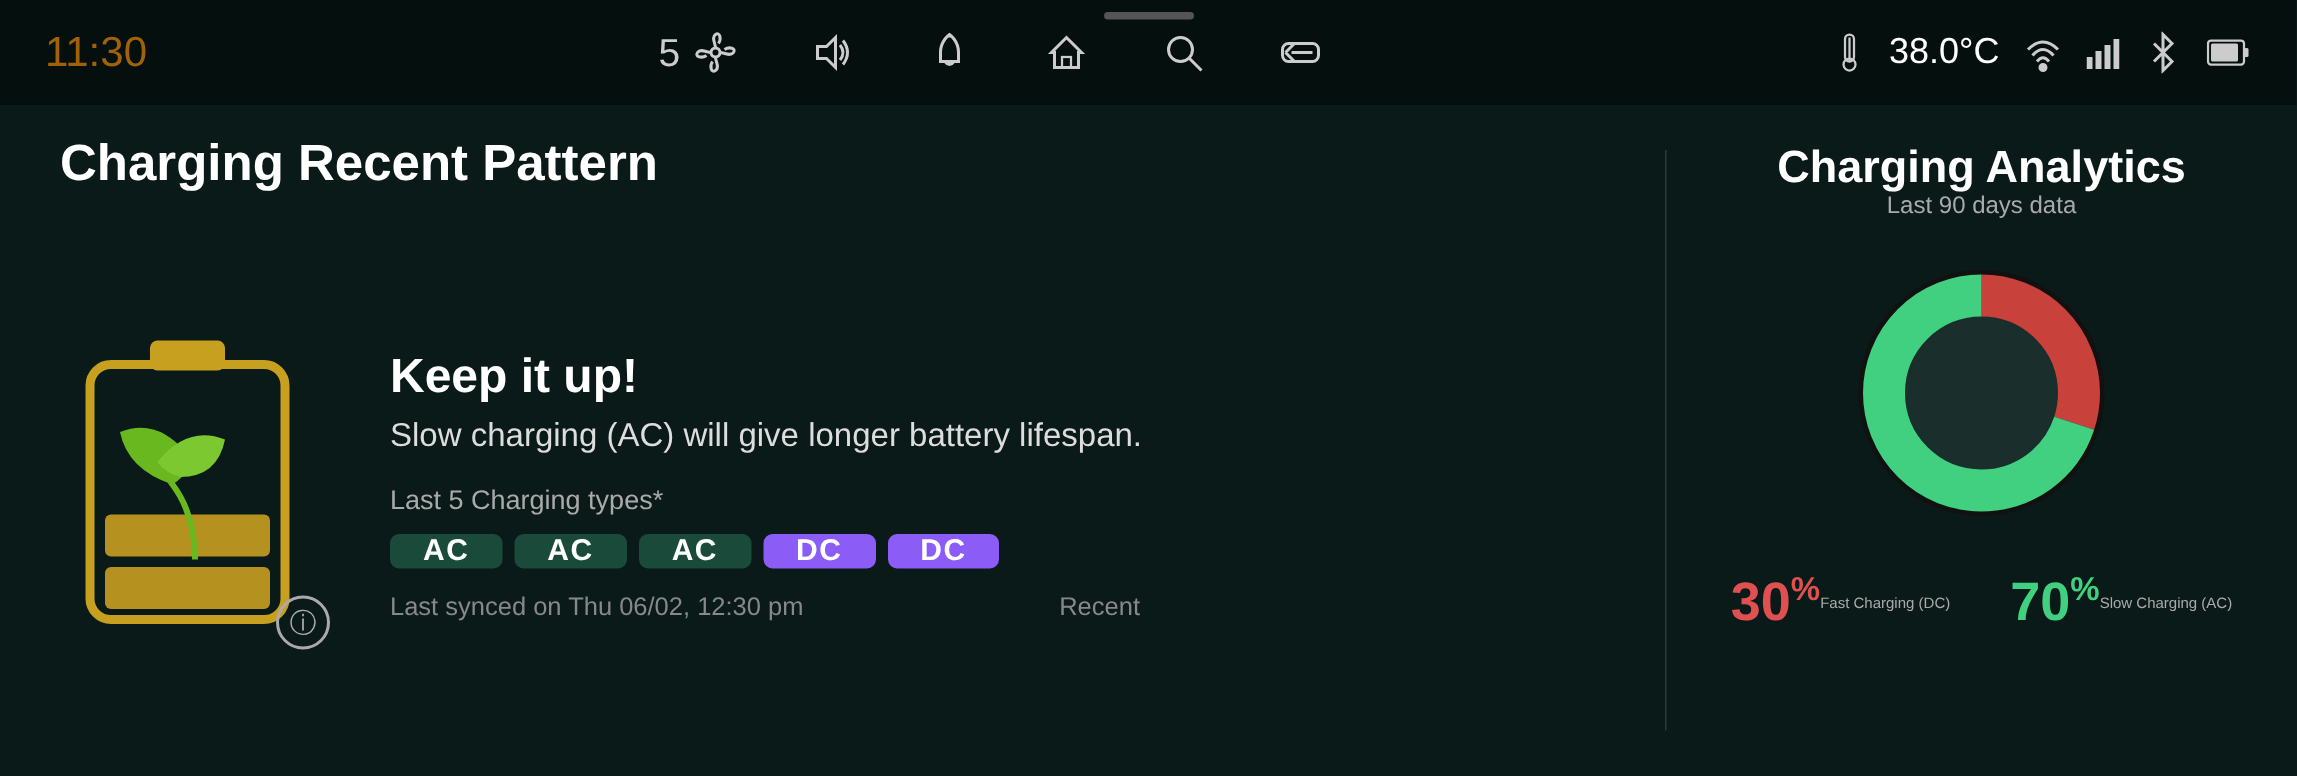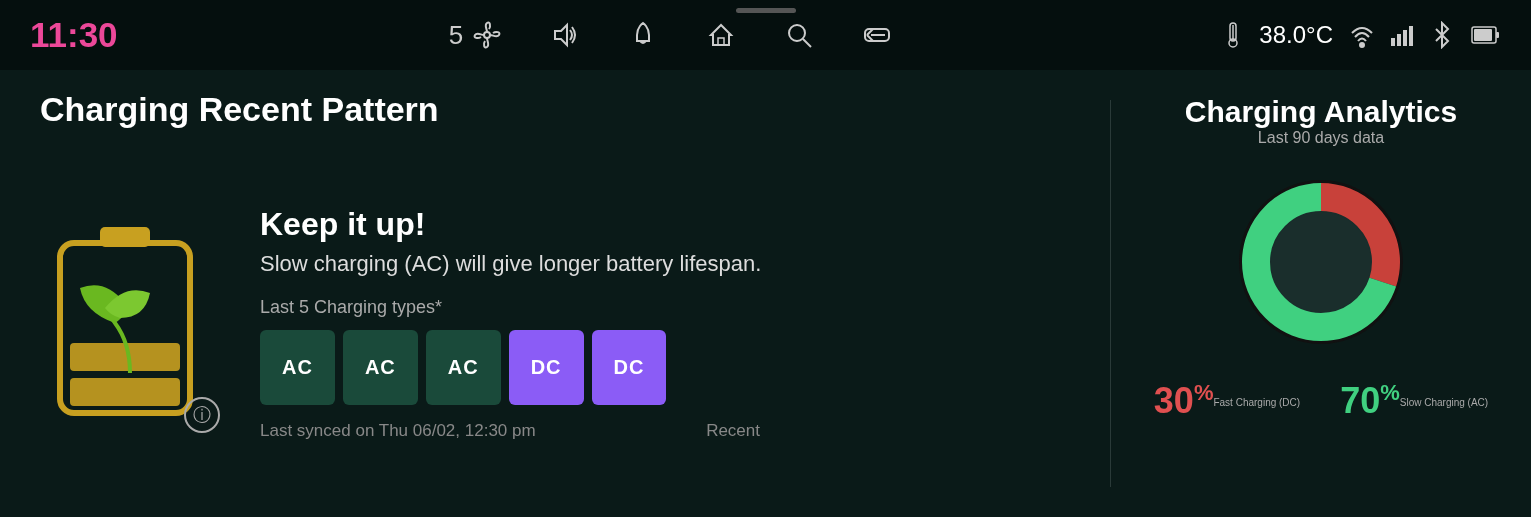--- a/index.html
+++ b/index.html
@@ -18,23 +18,23 @@
     .status-bar {
       display: flex;
       align-items: center;
       justify-content: space-between;
       padding: 0 30px;
       height: 70px;
       background: #050f0e;
     }
 
     .status-left {
-      font-size: 35px;
-      font-weight: 700;
-      color: #ec4899;
+      font-size: 28px;
+      font-weight: 400;
+      color: #a16207;
     }
 
     .status-center {
       display: flex;
       align-items: center;
       gap: 50px;
     }
 
     .status-center .fan-group {
       display: flex;
@@ -152,21 +152,21 @@
       margin-bottom: 12px;
     }
 
     .charging-pills {
       display: flex;
       gap: 8px;
       margin-bottom: 16px;
     }
 
     .pill {
-      padding: 26px 22px;
+      padding: 0 22px;
       border-radius: 6px;
       font-size: 20px;
       font-weight: 700;
       letter-spacing: 1px;
     }
 
     .pill-ac {
       background: #1a4a3a;
       color: #fff;
     }

